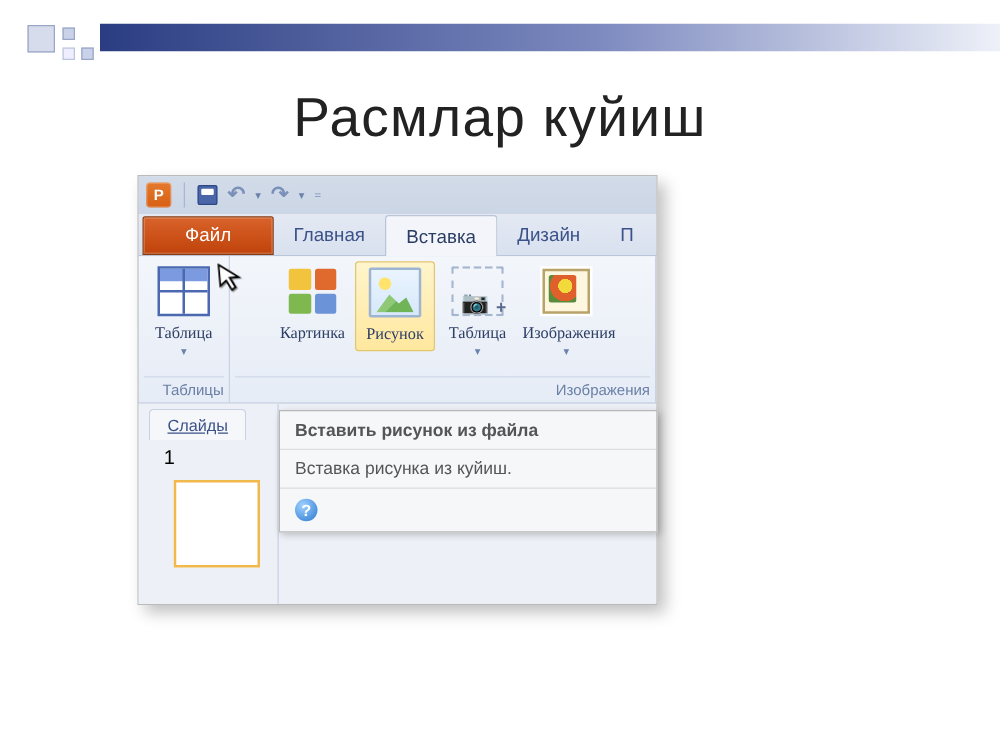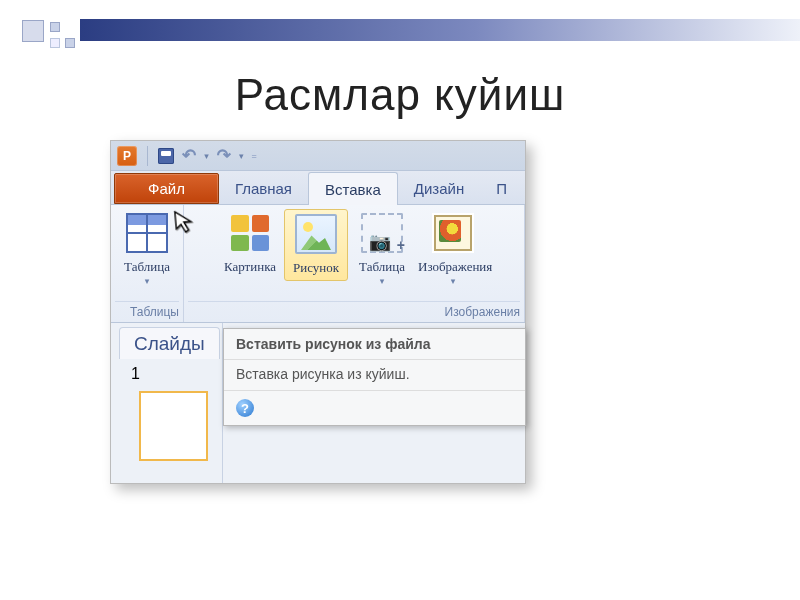--- a/index.html
+++ b/index.html
@@ -86,23 +86,23 @@
   .ico-album::before{content:"";position:absolute;inset:2px;border:2px solid #b8a36b;background:#fdf7df;}
   .ico-album::after{content:"";position:absolute;top:7px;left:7px;width:22px;height:22px;background:radial-gradient(circle at 60% 40%,#f3da3c 0 30%,#e0602c 31% 65%,#5a8a3b 66% 100%);border-radius:2px;}
 
   .cursor{position:absolute;top:210px;left:175px;font-size:20px;pointer-events:none;
           transform:rotate(-5deg);color:#000;text-shadow:1px 1px 0 #fff;}
   .cursor svg{width:20px;height:24px;filter:drop-shadow(1px 1px 0 #888);}
 
   
   .below { display:flex; height:160px; background:#edf1f7;}
   .slidepane { width:112px; border-right:1px solid #c8d2e3; background:#edf1f7;}
-  .slidetab { display:inline-block; padding:5px 14px 4px 14px; font-size:19px; color:#3b5289;
+  .slidetab { display:inline-block; padding:5px 14px 4px 14px; font-size:13px; color:#3b5289;
               background:#f6f7fb; border:1px solid #c8d2e3; border-bottom:none;
-              border-radius:4px 4px 0 0; margin:4px 0 0 8px;}
+              border-radius:4px 4px 0 0; margin:4px 0 0 8px;text-decoration:underline;}
   .thumb { margin:8px; border:2px solid #f1b84b; background:#fff; height:70px; position:relative;}
   .thumb-wrap{margin:6px 6px 0 20px;position:relative;}
 
   .tooltip { position:absolute; top:5px; left:0px; right:-1px; background:#f6f7f8;
              border:1px solid #b8b8b8; box-shadow:2px 2px 6px rgba(0,0,0,.25);
              display:flex; flex-direction:column;justify-content:flex-end;}
   .tt-title{font-size:14px;font-weight:bold;color:#555;padding:7px 12px;}
   .tt-body {font-size:14px;color:#555;padding:6px 12px 8px 12px;border-top:1px solid #ddd;}
   .tt-help {font-size:13px;font-weight:bold;color:#555;padding:8px 12px;border-top:1px solid #ddd;display:flex;align-items:center;gap:8px;}
   .tt-help .q{width:18px;height:18px;border-radius:50%;background:radial-gradient(circle at 35% 30%,#9fd0ff,#2a78d0);color:#fff;display:flex;align-items:center;justify-content:center;font-size:13px;}

